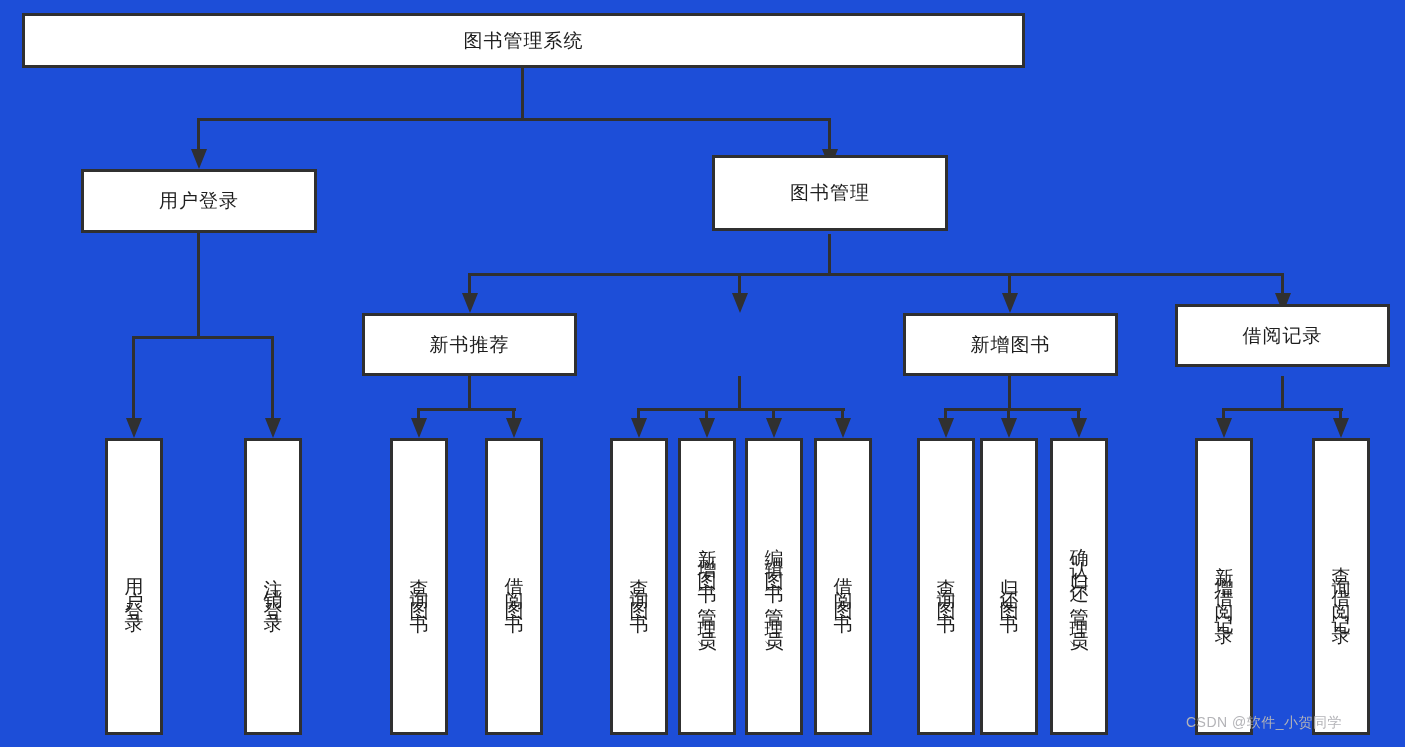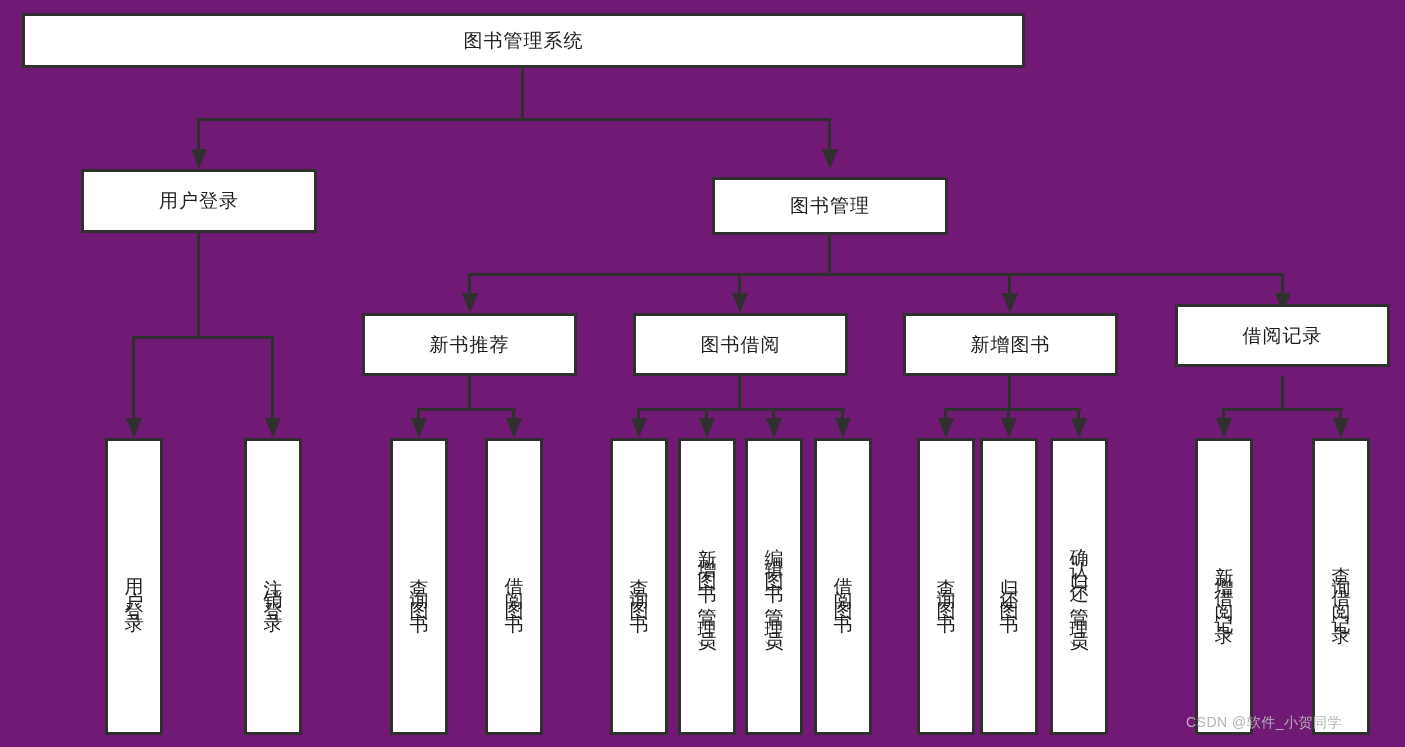--- a/index.html
+++ b/index.html
@@ -4,21 +4,21 @@
 <style>
   :root{
     --line:#303030;
     --text:#1e1e1e;
     --wm:#b4b4b8;
   }
   html,body{margin:0;padding:0;background:#ffffff;}
   .canvas{
     position:relative;
     width:1405px;height:747px;
-    background:#701a75;
+    background:#1d4ed8;
     font-family:"Liberation Sans","DejaVu Sans",sans-serif;
     color:var(--text);
     overflow:hidden;
   }
   
   .hbox{
     position:absolute;
     box-sizing:border-box;
     border:3px solid var(--line);
     background:#ffffff;
@@ -98,24 +98,23 @@
   <div class="arrow" style="left:944px;top:408px;height:10px"></div>
   <div class="arrow" style="left:1007px;top:408px;height:10px"></div>
   <div class="arrow" style="left:1077px;top:408px;height:10px"></div>
 
   <div class="arrow" style="left:1222px;top:408px;height:10px"></div>
   <div class="arrow" style="left:1339px;top:408px;height:10px"></div>
 
   <div class="hbox" style="left:22px;top:13px;width:1003px;height:55px">图书管理系统</div>
 
   <div class="hbox" style="left:81px;top:169px;width:236px;height:64px">用户登录</div>
-  <div class="hbox" style="left:712px;top:177px;width:236px;height:58px">图书管理</div>
+  <div class="hbox" style="left:712px;top:155px;width:236px;height:76px">图书管理</div>
 
   <div class="hbox" style="left:362px;top:313px;width:215px;height:63px">新书推荐</div>
-  <div class="hbox" style="left:633px;top:313px;width:215px;height:63px">图书借阅</div>
   <div class="hbox" style="left:903px;top:313px;width:215px;height:63px">新增图书</div>
   <div class="hbox" style="left:1175px;top:304px;width:215px;height:63px">借阅记录</div>
 
   <div class="vbox" style="left:105px">用户登录</div>
   <div class="vbox" style="left:244px">注销登录</div>
 
   <div class="vbox" style="left:390px">查询图书</div>
   <div class="vbox" style="left:485px">借阅图书</div>
 
   <div class="vbox" style="left:610px">查询图书</div>

